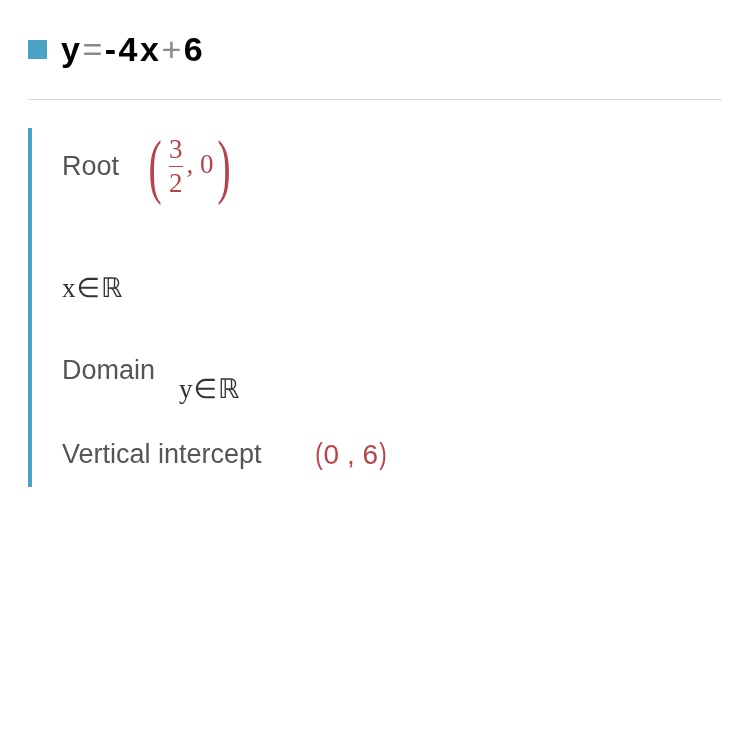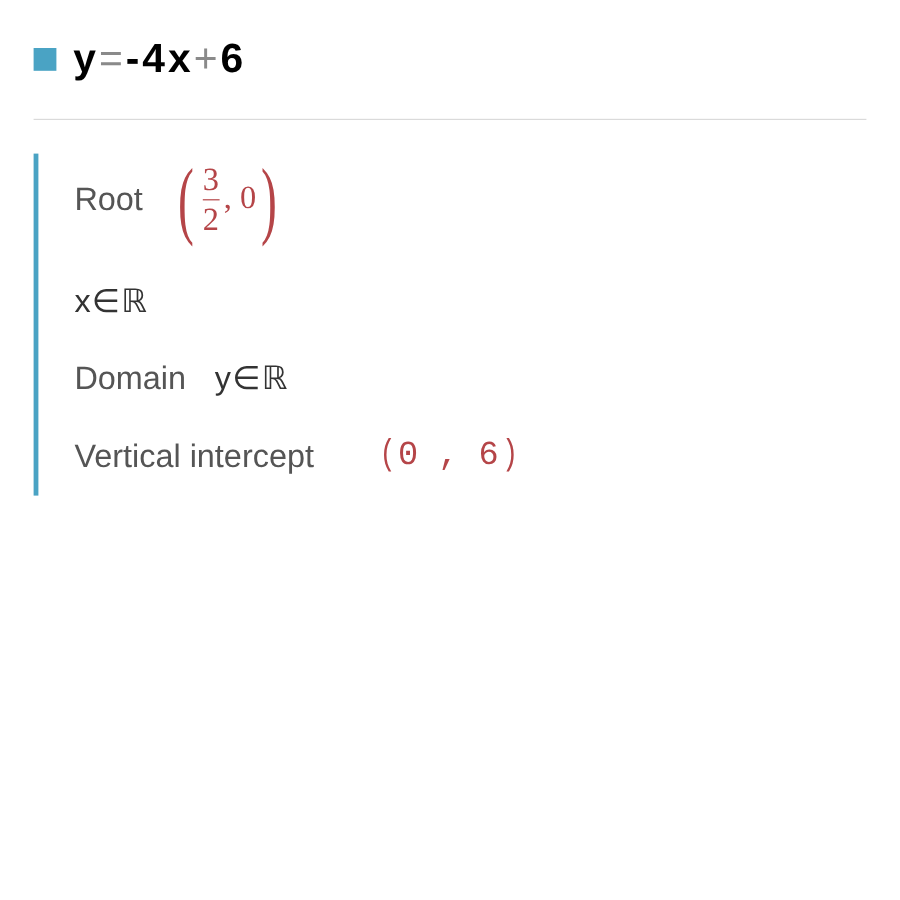--- a/index.html
+++ b/index.html
@@ -69,21 +69,21 @@
       font-weight: 400;
     }
     .math-dark {
       color: #333;
       font-family: 'Times New Roman', serif;
       font-size: 27px;
       letter-spacing: 1px;
     }
     .math-red {
       color: #b54548;
-      font-family: Liberation Mono, monospace;
+      font-family: Liberation Sans, sans-serif;
       font-size: 28px;
     }
     .fraction-wrap {
       display: inline-flex;
       align-items: center;
       color: #b54548;
       font-family: 'Times New Roman', serif;
     }
     .paren {
       font-size: 72px;
@@ -110,21 +110,22 @@
       padding-top: 1px;
     }
     .comma-zero {
       font-size: 27px;
       margin-left: 2px;
       margin-right: -2px;
       position: relative;
       top: -2px;
     }
     .doublestruck {
-      font-family: Liberation Sans, sans-serif;
+      font-family: Liberation Serif, serif;
+      margin-top: 37px;
     }
     .paren-small {
       font-size: 30px;
       transform: scaleX(0.75);
       display: inline-block;
     }
   </style>
 </head>
 <body>
 

